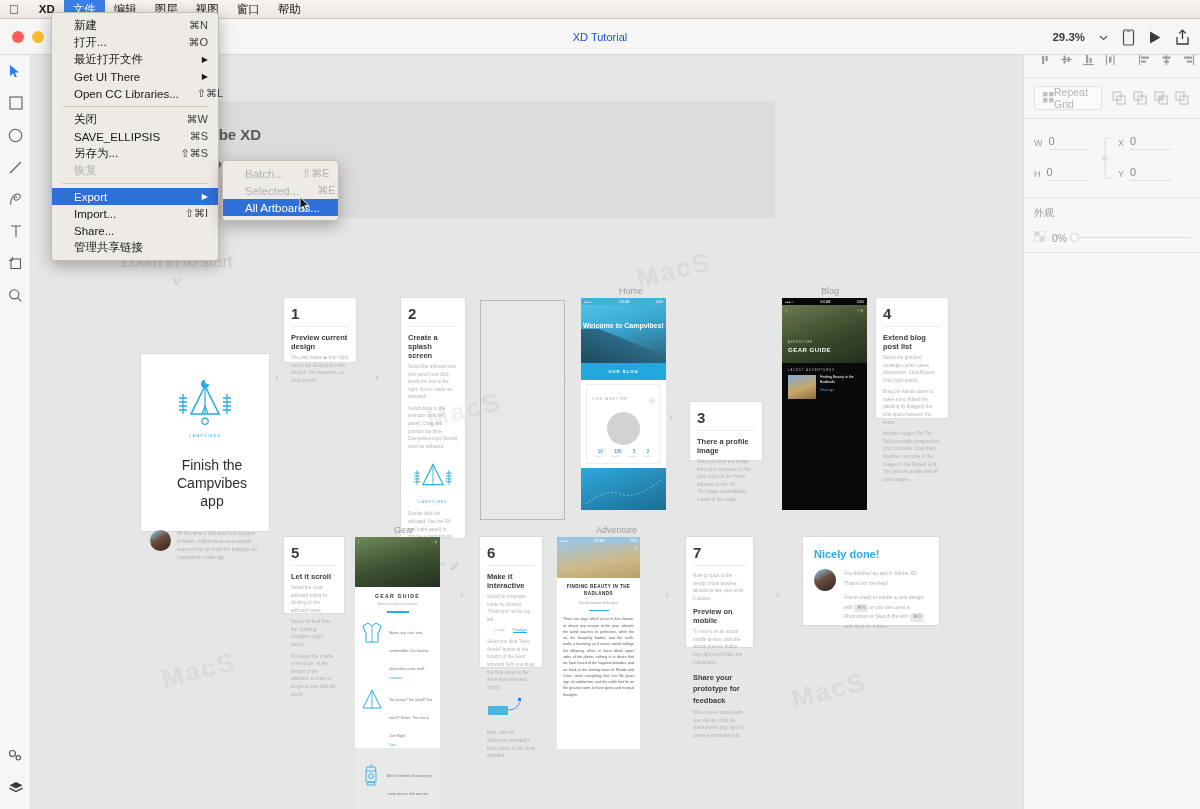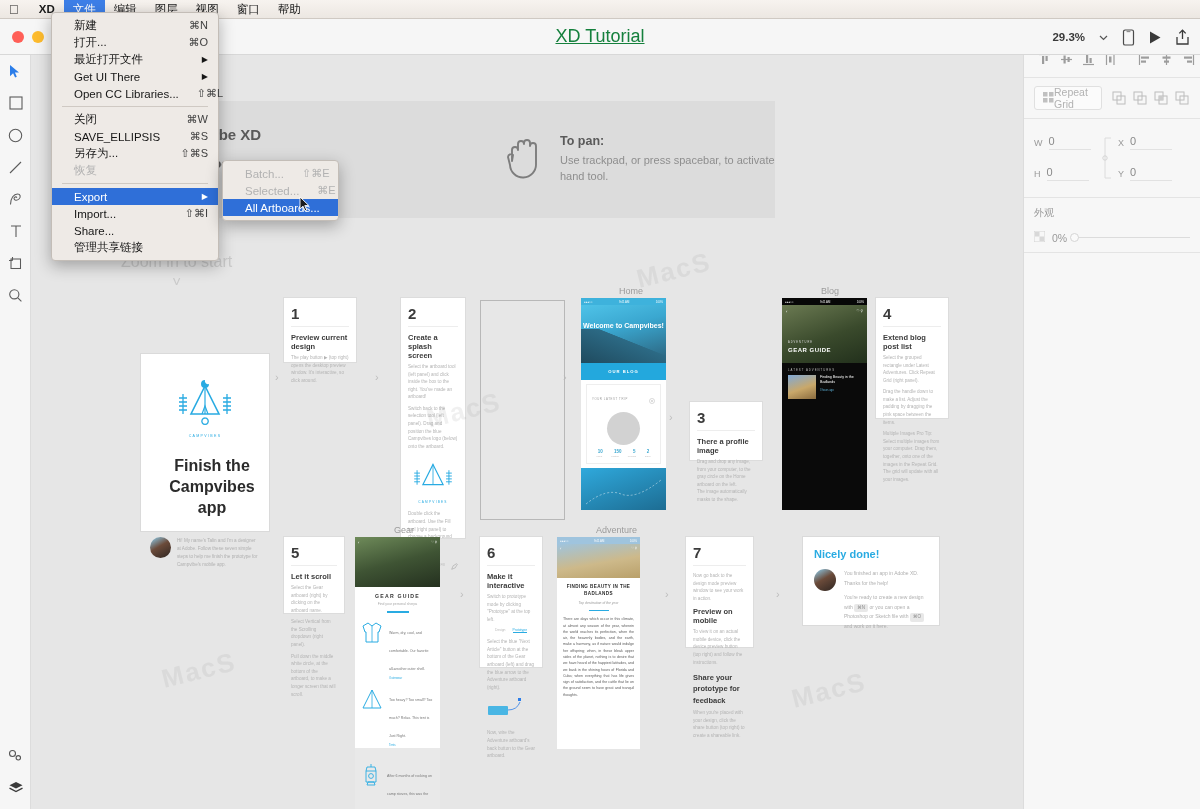--- a/index.html
+++ b/index.html
@@ -29,21 +29,21 @@
     background: #f6f6f6; border-bottom: 1px solid #d8d8d8;
     display: flex; align-items: center; z-index: 40;
   }
   .traffic { display: flex; gap: 8px; padding-left: 12px; }
   .dot { width: 12px; height: 12px; border-radius: 50%; }
   .dot.r { background: #ff5f57; }
   .dot.y { background: #febc2e; }
   .dot.g { background: #28c840; }
   .doc-title {
     position: absolute; left: 0; right: 0; text-align: center;
-    font-size: 18px; color: #15803d; text-decoration: underline;
+    font-size: 11px; color: #1d4ed8;
   }
   .tb-right {
     position: absolute; right: 10px; top: 0; height: 36px;
     display: flex; align-items: center; gap: 13px;
   }
   .zoomval { font-size: 11.5px; color: #3a3a3a; font-weight: bold; }
   .ico { color: #4a4a4a; display: flex; align-items: center; }
 
   
   .lefttool {
@@ -122,21 +122,21 @@
   .card .hd { font-size: 7.5px; font-weight: bold; color: #3b3b3b; }
   .card .bd { font-size: 4.6px; color: #b4b4b4; line-height: 1.65; }
   .arrow { position: absolute; color: #bdbdbd; font-size: 11px; }
 
   
   .intro { position: absolute; left: 110px; top: 299px; width: 128px; height: 177px; background: #fff; box-shadow: 0 0 0 1px rgba(0,0,0,.05); padding: 9px; }
   .intro .inner { border: 0; height: 100%; display: flex; flex-direction: column; align-items: center; }
   .intro .logo { margin-top: 13px; color: #29abe2; }
   .intro .brand { font-size: 3.6px; letter-spacing: 1.3px; color: #29abe2; margin-top: 2px; }
   .intro .rule { width: 20px; height: 1.5px; background: #29abe2; margin-top: 5px; }
-  .intro .ttl { font-size: 16px; font-weight: bold; color: #2b2b2b; text-align: center; line-height: 1.3; margin-top: 13px; margin-left: 14px; }
+  .intro .ttl { font-size: 14px; font-weight: normal; color: #2b2b2b; text-align: center; line-height: 1.3; margin-top: 13px; margin-left: 14px; }
   .intro .sep { width: 100%; height: 1px; background: #ededed; margin-top: 11px; }
   .intro .bio { display: flex; gap: 6px; margin-top: 8px; width: 100%; }
   .avatar { width: 21px; height: 21px; border-radius: 50%; flex-shrink: 0;
     background: linear-gradient(150deg,#8fd3f4 0%, #6b4b3a 45%, #2e2521 100%); }
   .intro .biotxt { font-size: 4.6px; color: #b0b0b0; line-height: 1.75; }
 
   
   .phone { position: absolute; background: #fff; overflow: hidden; }
   .statusbar { height: 7px; display:flex; align-items:center; justify-content:space-between; padding: 0 3px; font-size: 2.8px; }
 
@@ -331,31 +331,20 @@
     <div class="banner">
       <div class="bleft">
         <h2>...obe XD</h2>
         <h3>...zoom:</h3>
         <p>
           <span>...ad or</span>
           <span class="kbd">⌘ +/-</span>
           <span>...election.</span>
         </p>
       </div>
-      <div class="bright">
-        <span class="handicon">
-          <svg width="44" height="46" viewBox="0 0 44 46">
-            <path d="M10 26 L10 15 a3 3 0 0 1 6 0 L16 9 a3 3 0 0 1 6 0 L22 8 a3 3 0 0 1 6 0 L28 11 a3 3 0 0 1 6 0 L34 29 a13 13 0 0 1 -26 1 L6 22 a3 3 0 0 1 5 -2 Z" stroke="#7d7d7d" stroke-width="1.9" fill="none" stroke-linejoin="round"></path>
-          </svg>
-        </span>
-        <div>
-          <h3>To pan:</h3>
-          <p style="width:215px">Use trackpad, or press spacebar, to activate hand tool.</p>
-        </div>
-      </div>
     </div>
 
     <div class="zoomhint">
       <div class="t">Zoom in to start</div>
       <div class="chev">˅</div>
     </div>
 
     <div class="intro">
       <div class="inner">
         <div class="logo">

